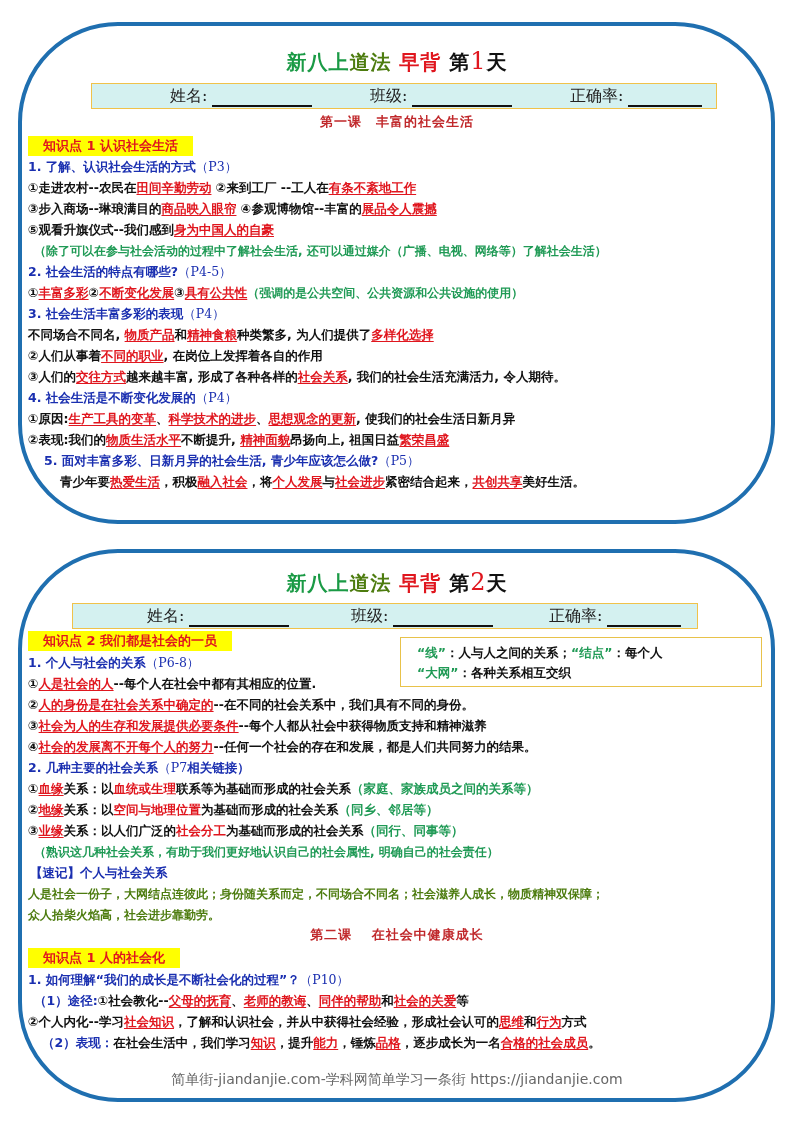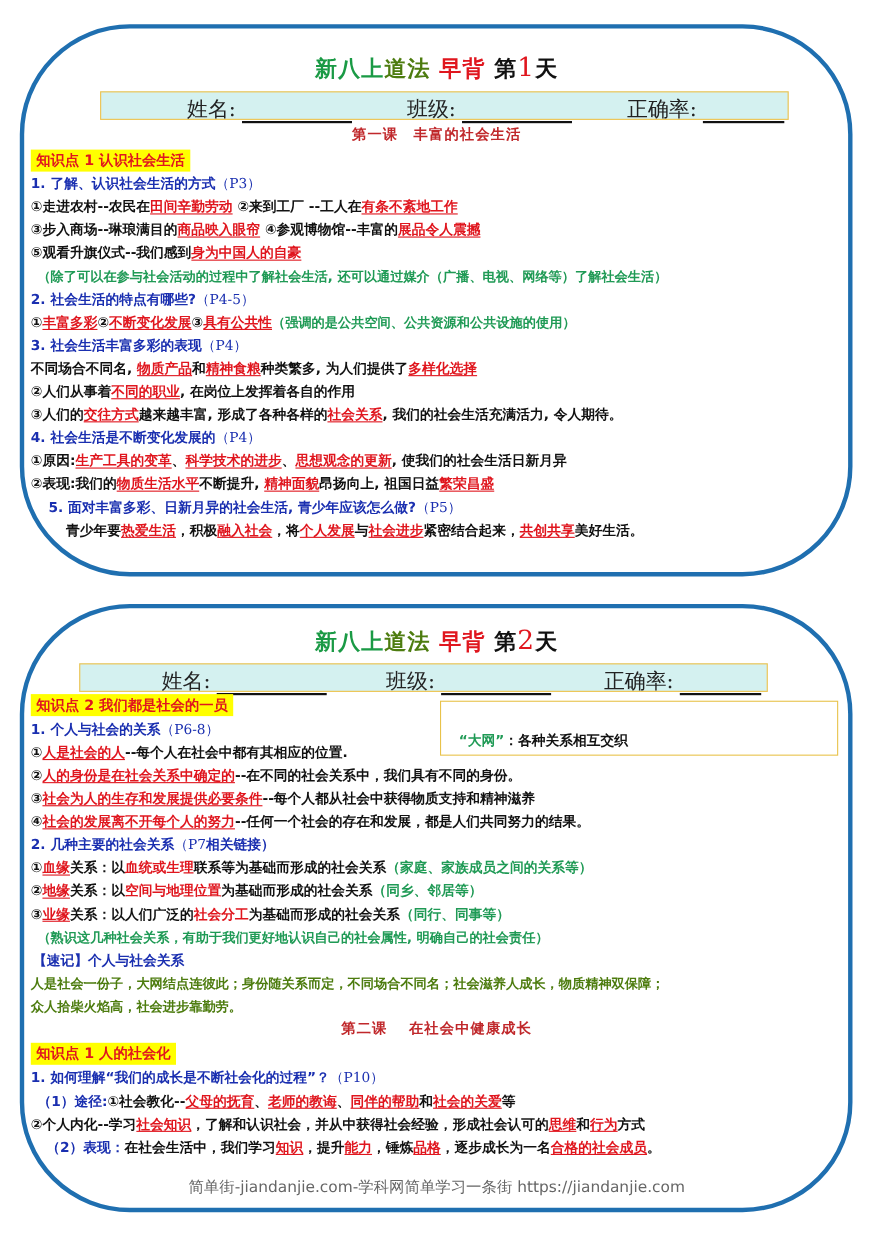--- a/index.html
+++ b/index.html
@@ -6,26 +6,26 @@
   body{width:794px;height:1122px;position:relative;overflow:hidden;
        font-family:"DejaVu Sans","Liberation Sans",sans-serif;color:#111;}
   .card{position:absolute;left:18px;width:757px;border:4px solid #1f6fb0;
         border-radius:100px;box-sizing:border-box;background:#fff;}
   #card1{top:22px;height:502px;}
   #card2{top:549px;height:553px;}
   .title{position:absolute;left:0;right:0;text-align:center;font-size:20px;font-weight:bold;letter-spacing:1px;}
   .t-green{color:#1a9a45;} .t-teal{color:#4d7c0f;} .t-red{color:#e0161e;}
   .t-black{color:#111;} .t-num{color:#e0161e;font-family:"DejaVu Serif",serif;font-weight:normal;font-size:24px;}
   .namebar{position:absolute;height:26px;background:#d4f1f0;border:1px solid #f0c24a;
-           font-family:"DejaVu Serif","Liberation Serif",serif;font-size:19px;color:#222;
+           font-family:"DejaVu Serif","Liberation Serif",serif;font-size:16px;color:#222;
            display:flex;align-items:center;box-sizing:border-box;}
   .namebar .fld{position:absolute;top:2px;white-space:nowrap;}
   .namebar .blank{display:inline-block;border-bottom:2px solid #111;height:18px;vertical-align:bottom;}
   .lesson{position:absolute;left:0;right:0;text-align:center;color:#c0282b;font-size:13px;font-weight:bold;letter-spacing:1px;}
-  .kp{position:absolute;background:#ffff00;color:#e0161e;font-size:13px;font-weight:bold;padding:1px 5px;white-space:nowrap;}
+  .kp{position:absolute;background:#ffff00;color:#e0161e;font-size:13px;font-weight:bold;padding:1px 15px;white-space:nowrap;}
   .line{position:absolute;white-space:nowrap;font-size:12.5px;line-height:18px;font-weight:bold;}
   .blue{color:#1a2fb0;} .green{color:#1f9a55;} .purple{color:#4d7c0f;}
   .dark{color:#111;} .redt{color:#e0161e;}
   .u{color:#e0161e;text-decoration:underline;text-decoration-color:#e0161e;text-underline-offset:2px;}
   .pg{font-family:"DejaVu Serif",serif;font-weight:normal;color:#1a2fb0;}
   .legend{position:absolute;left:400px;top:637px;width:362px;height:50px;border:1px solid #e8c24a;background:#fff;
           font-size:12.5px;font-weight:bold;box-sizing:border-box;}
   .legend .line{left:16px;}
   .footer{position:absolute;left:0;right:0;top:1071px;text-align:center;color:#666;font-size:14px;
           font-family:"DejaVu Sans",sans-serif;}
@@ -93,20 +93,21 @@
 
 <div class="namebar" style="left:72px;top:603px;width:626px;">
   <span class="fld" style="left:74px;"><span>姓名:</span> <span class="blank" style="width:100px;"></span></span>
   <span class="fld" style="left:278px;"><span>班级:</span> <span class="blank" style="width:100px;"></span></span>
   <span class="fld" style="left:476px;"><span>正确率:</span> <span class="blank" style="width:74px;"></span></span>
 </div>
 
 <div class="kp" style="left:28px;top:631px;">知识点 2 我们都是社会的一员</div>
 
 <div class="legend">
+  <div class="line dark" style="top:6px;"><span class="green">“线”</span><span>：人与人之间的关系；</span><span class="green">“结点”</span><span>：每个人</span></div>
   <div class="line dark" style="top:26px;"><span class="green">“大网”</span><span>：各种关系相互交织</span></div>
 </div>
 
 <div class="line blue" style="left:28px;top:654px;"><span>1. 个人与社会的关系</span><span class="pg">（P6-8）</span></div>
 
 <div class="line dark" style="left:28px;top:675px;"><span>①</span><span class="u">人是社会的人</span><span>--每个人在社会中都有其相应的位置.</span></div>
 
 <div class="line dark" style="left:28px;top:696px;"><span>②</span><span class="u">人的身份是在社会关系中确定的</span><span>--在不同的社会关系中，我们具有不同的身份。</span></div>
 
 <div class="line dark" style="left:28px;top:717px;"><span>③</span><span class="u">社会为人的生存和发展提供必要条件</span><span>--每个人都从社会中获得物质支持和精神滋养</span></div>

